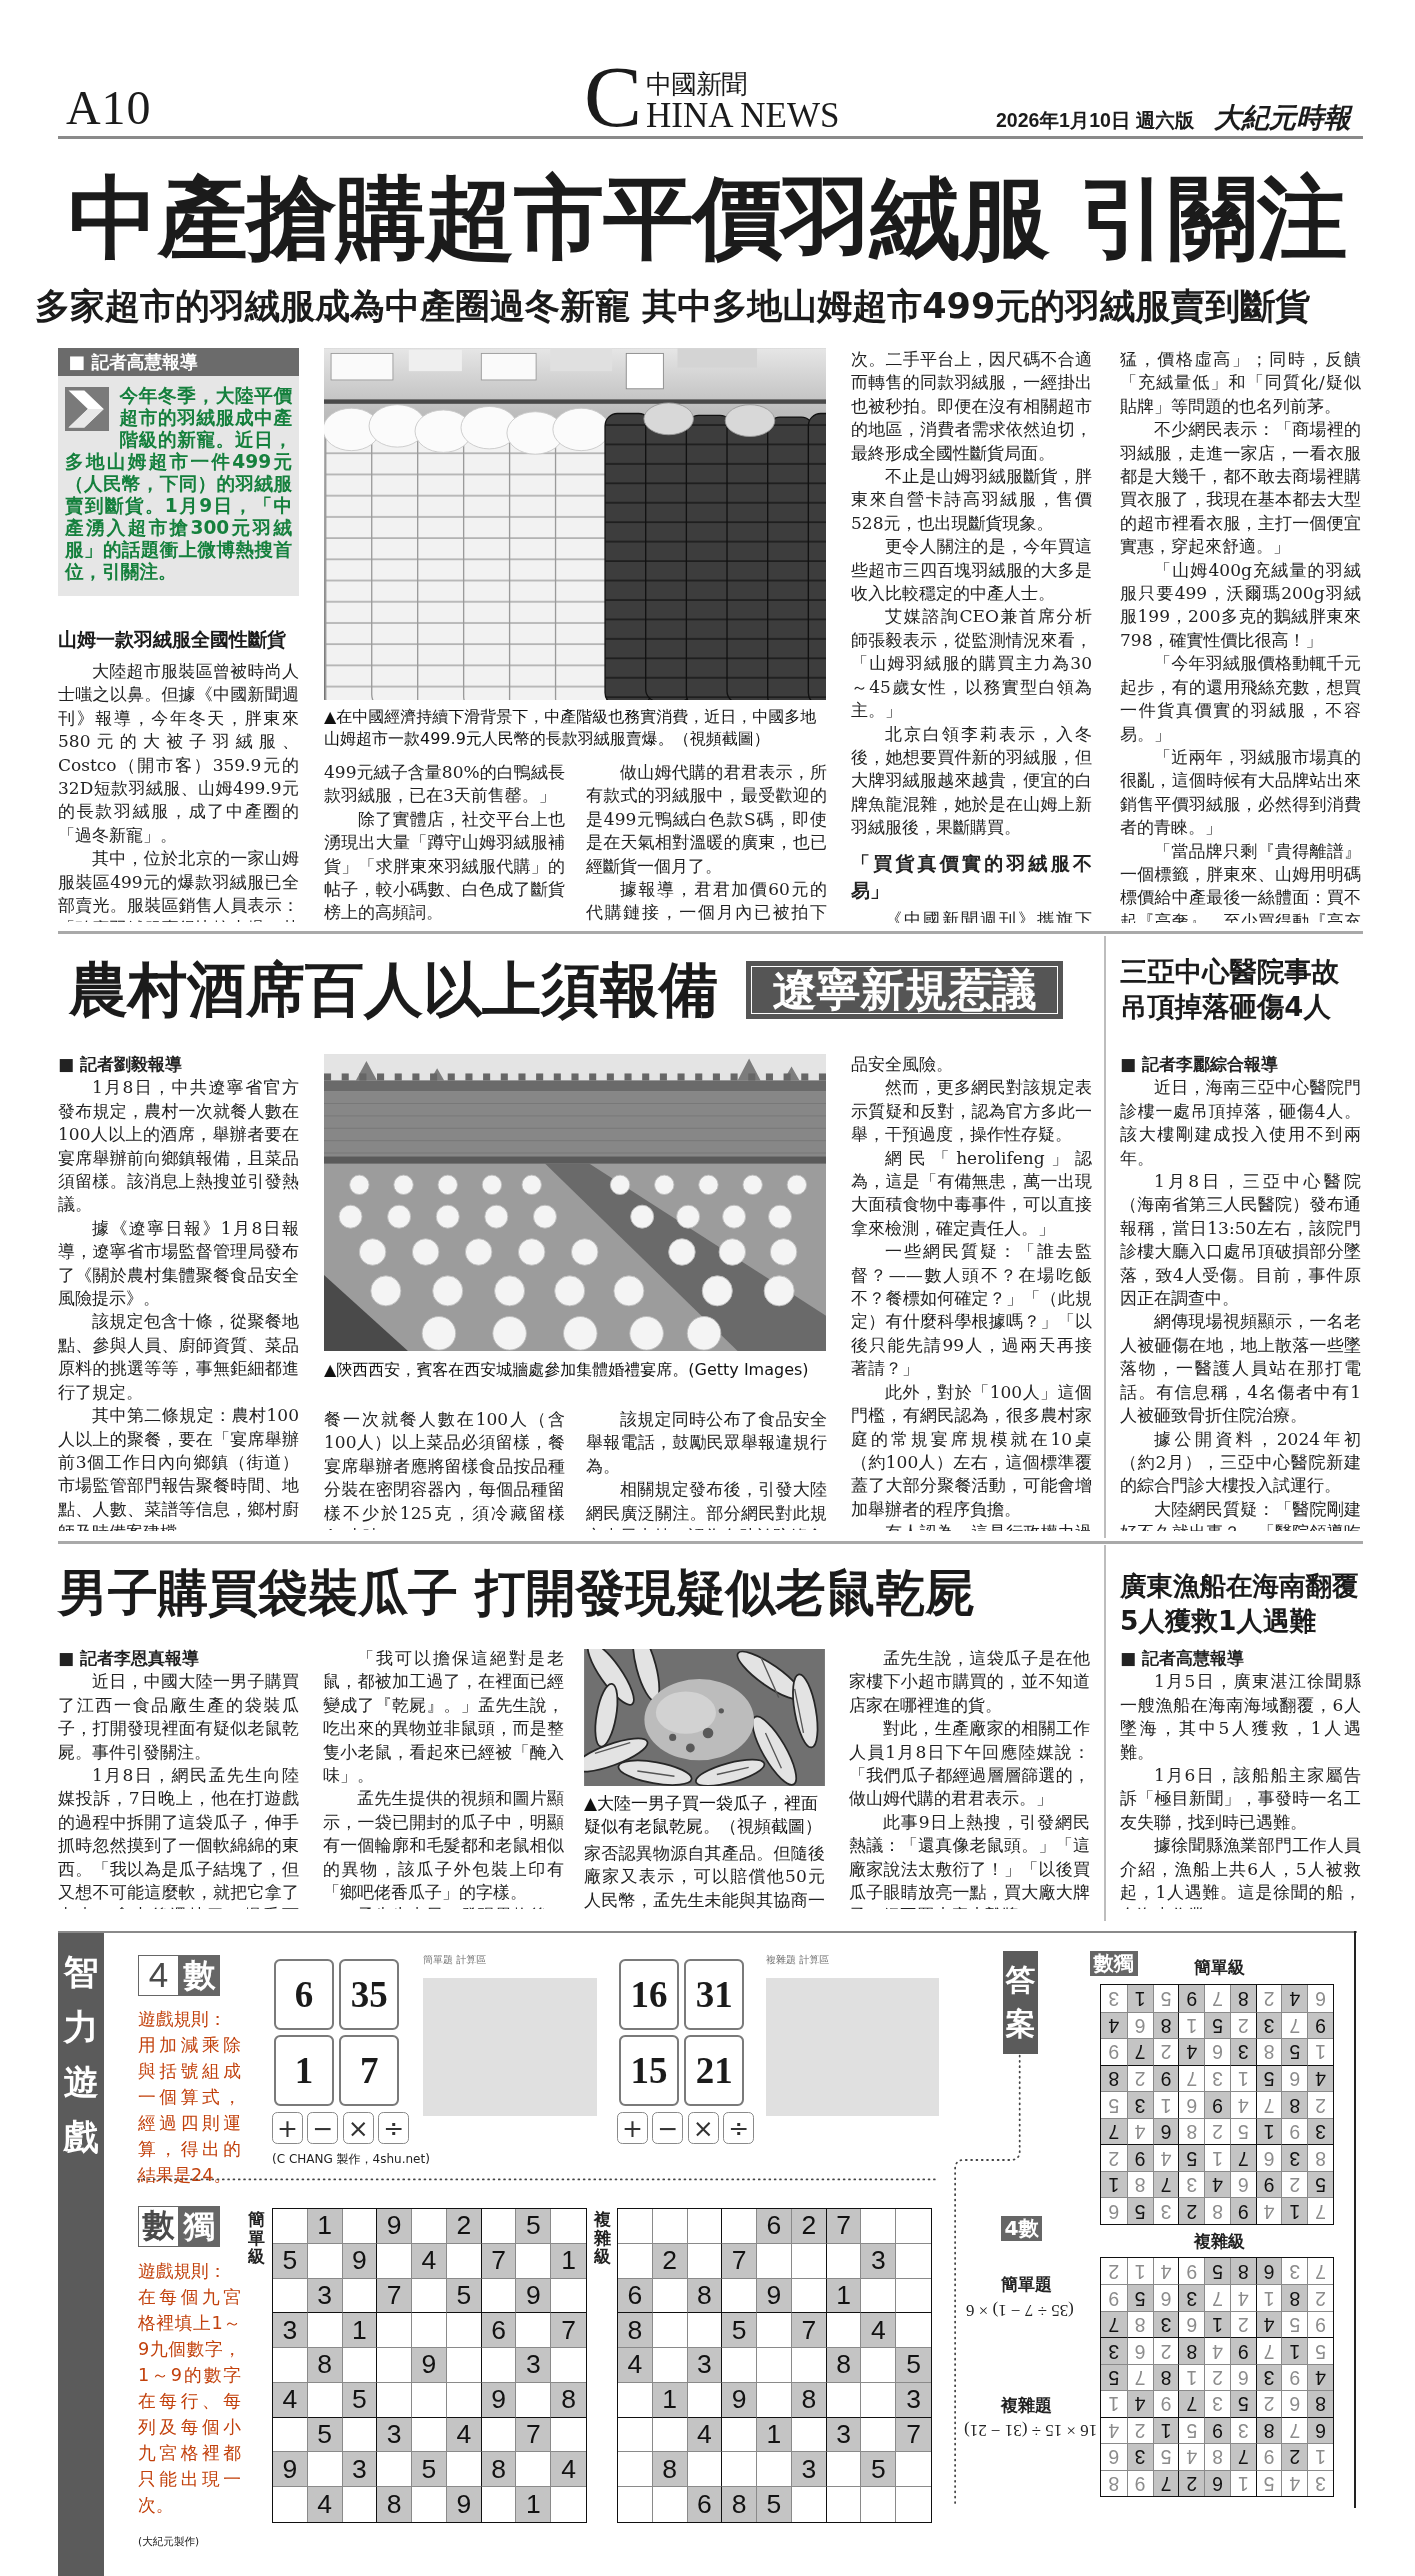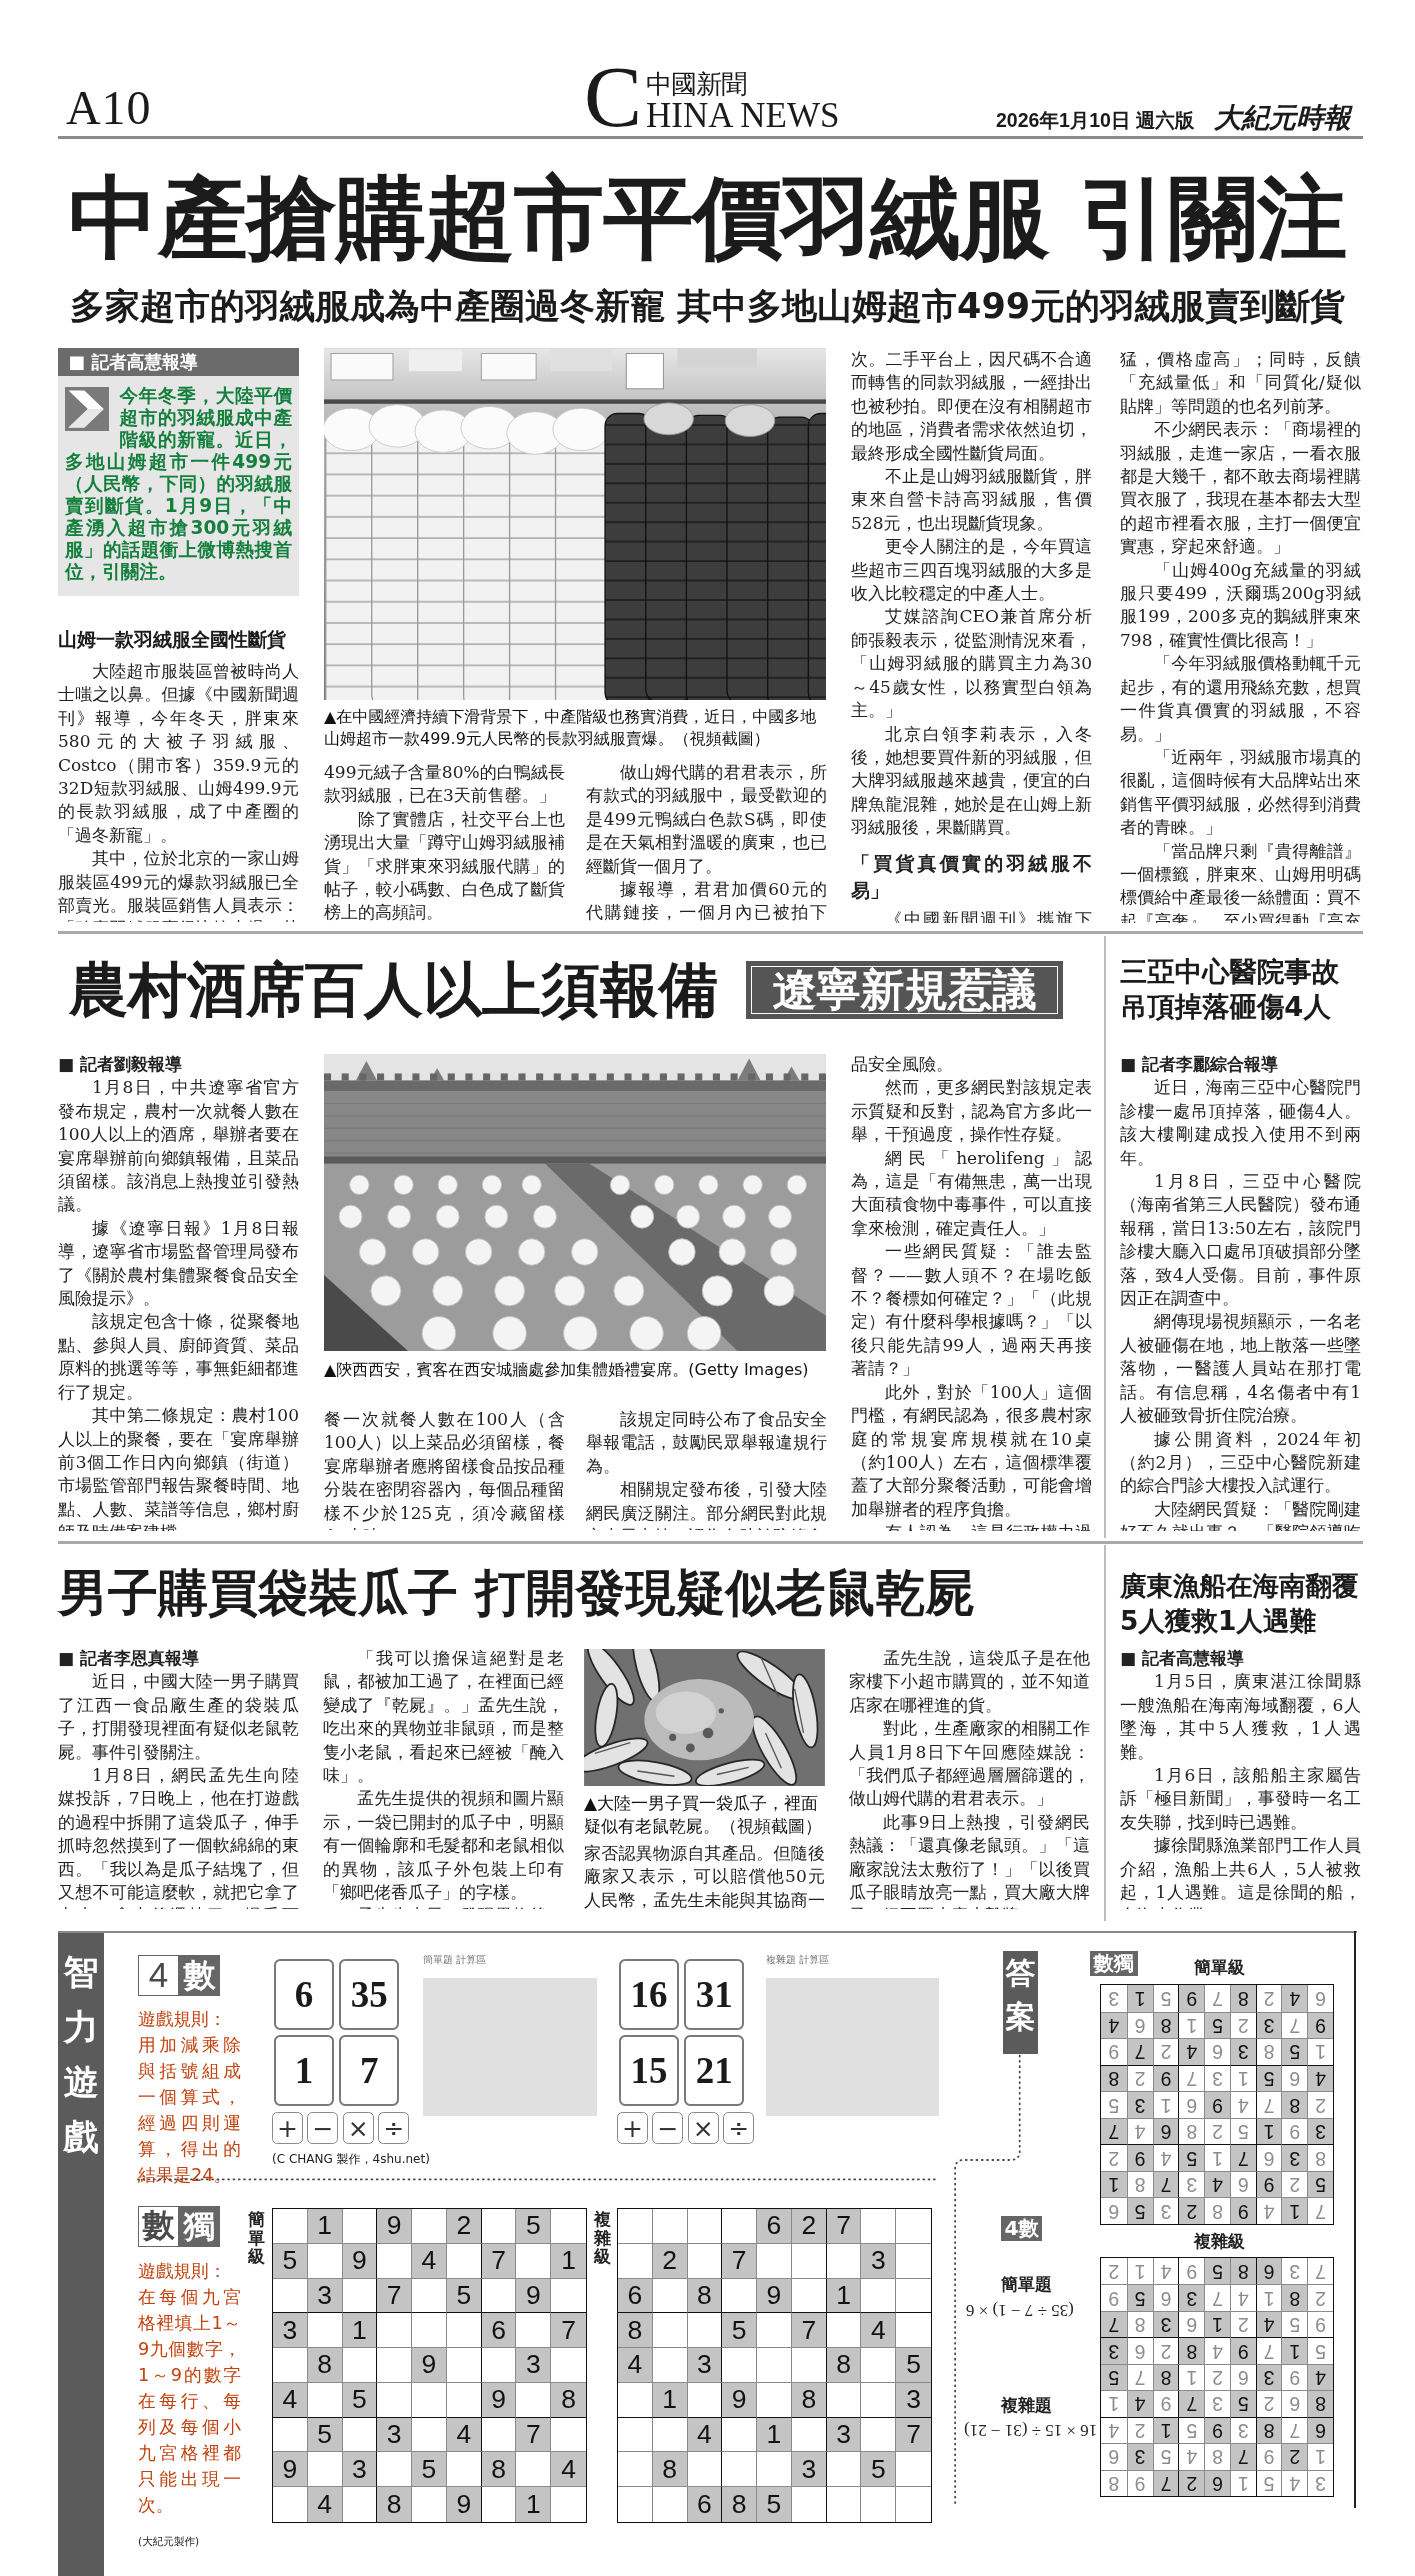--- a/index.html
+++ b/index.html
@@ -19,21 +19,21 @@
 
 .hdr-page{left:66px;top:81px;font-family:"Liberation Serif","DejaVu Serif",serif;font-size:48px;line-height:53px;letter-spacing:0.9px}
 .logo-c{left:584px;top:53px;font-family:"Liberation Serif","DejaVu Serif",serif;font-size:87px;line-height:87px}
 .logo-cn{left:646px;top:69px;font-size:26px;line-height:30px;letter-spacing:-0.9px}
 .logo-en{left:646px;top:96px;font-family:"Liberation Serif","DejaVu Serif",serif;font-size:35px;line-height:39px}
 .hdr-date{left:996px;top:108px;font-family:"Liberation Sans","DejaVu Sans",sans-serif;font-weight:bold;font-size:19.5px;line-height:25px}
 .hdr-paper{left:1214px;top:101px;font-size:27.4px;line-height:34px;font-weight:bold;font-style:italic}
 .hdr-rule{left:58px;top:136px;width:1305px;height:2.7px;background:#8a8a8a}
 
 .headline-main{left:35px;top:166px;width:1345px;text-align:center;font-size:90px;line-height:103px;font-weight:900;letter-spacing:-0.9px;white-space:nowrap}
-.subheadline{left:35px;top:285px;width:1345px;text-align:center;font-size:35px;line-height:42px;font-weight:bold;white-space:nowrap}
+.subheadline{left:35px;top:285px;width:1345px;text-align:left;font-size:35px;line-height:42px;font-weight:bold;white-space:nowrap}
 
 
 .leadbox{left:58px;top:348px;width:241px;height:248px;background:#e6e6e6}
 .leadbox .strip{height:28px;background:#6b6b6b;color:#fff;font-weight:bold;font-size:17.7px;line-height:28px;padding-left:10.6px}
 .leadbox .lead{padding:8.8px 7px 0 7px;font-weight:bold;font-size:18.6px;line-height:22px;text-align:justify;color:#15803d}
 .chev{float:left;width:44px;height:44px;margin:2.7px 10.6px 1.8px 0;background:#7a7a7a;position:relative}
 .chev svg{position:absolute;left:0;top:0}
 .sec-title{left:58px;top:626px;width:243px;font-weight:bold;font-size:19px;line-height:26.5px}
 
 .hl2{left:69px;top:954px;font-size:59px;line-height:71px;font-weight:900;white-space:nowrap}
@@ -64,21 +64,21 @@
 .sgrid .cell.bx{border-right:1.8px solid #111}
 .sgrid .cell.by{border-bottom:1.8px solid #111}
 .sgrid .cell.lc{border-right:none}
 .sgrid .cell.lr{border-bottom:none}
 .sg-puz .cell{font-size:26.5px}
 .sg-ans{transform:rotate(180deg)}
 .sg-ans .cell{font-size:19.5px;color:#8c8c8c}
 .sg-ans .cell.given{color:#111}
 .grid-label{position:absolute;font-size:17px;line-height:18.6px;font-weight:bold;color:#222}
 .ans-title{left:1003px;top:1951px;width:35px;height:103px;background:#5b5b5b;color:#fff;font-size:30px;font-weight:bold}
-.ans-title .vtext{line-height:44px;}
+.ans-title .vtext{line-height:44px;padding-top:7px}
 .ans-badge{position:absolute;height:25px;background:#666;color:#fff;font-size:20.3px;font-weight:bold;line-height:25px;padding:0 3.5px;white-space:nowrap}
 .ans-label{position:absolute;font-size:17px;font-weight:bold;color:#222;white-space:nowrap}
 .formula{position:absolute;font-family:"Liberation Serif","DejaVu Serif",serif;font-size:17px;white-space:nowrap;transform:rotate(180deg);color:#222}
 .dots{position:absolute;left:0;top:0}
 </style>
 </head>
 <body>
 
 <div class="abs hdr-page">A10</div>
 <div class="abs logo-c">C</div>

